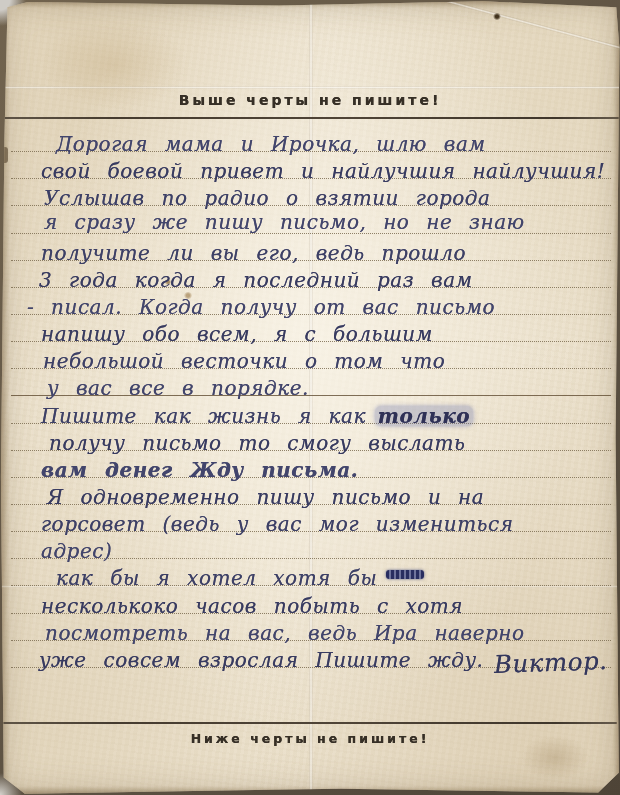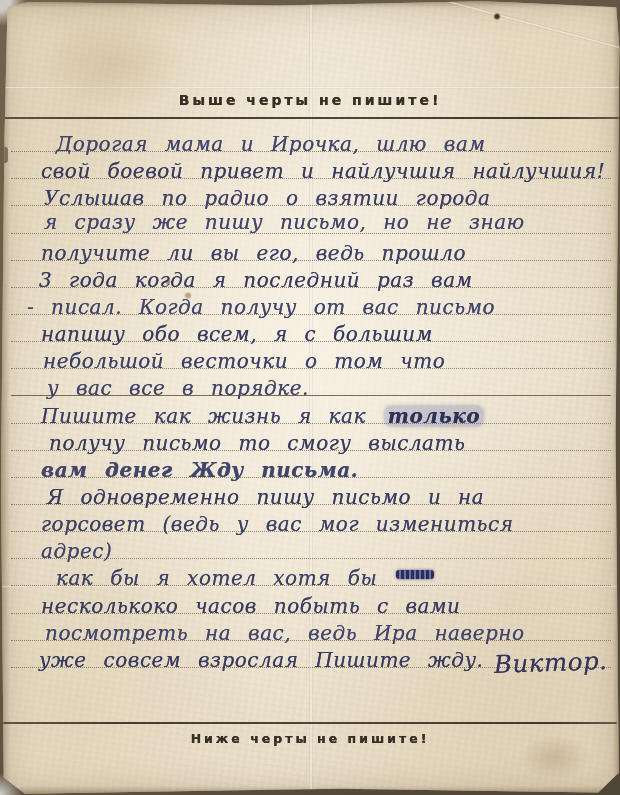--- a/index.html
+++ b/index.html
@@ -54,21 +54,21 @@
 
   #letter-lines{position:absolute;left:11px;right:9px;top:125px;color:#3d4066;
     font-family:"DejaVu Serif",serif;font-style:italic;font-size:20px;
     letter-spacing:.5px;word-spacing:10px;}
   .line{box-sizing:border-box;height:27.15px;display:flex;align-items:flex-end;
     border-bottom:1px dotted rgba(125,109,82,.85);white-space:nowrap;}
   .line:nth-child(10){border-bottom:1px solid rgba(96,76,50,.8);}
   .line:nth-child(2n) .seg{color:#383b60;}
   .line:nth-child(3n+1) .seg{color:#42456c;}
   .seg{line-height:1;transform:translateY(3px);text-shadow:0 0 .6px rgba(61,64,102,.85);}
-  .seg + .seg{margin-left:19px;}
+  .seg + .seg{margin-left:9px;}
   .smudge{font-weight:bold;color:#2f3156 !important;background:rgba(95,105,165,.28);border-radius:6px;padding:0 3px;box-shadow:0 0 4px rgba(95,105,165,.5);}
   .scribble{display:inline-block;width:38px;height:9px;margin-left:16px;transform:translateY(-6px);border-radius:3px;
     background:repeating-linear-gradient(90deg, rgba(30,36,90,.95) 0 3px, rgba(70,80,140,.75) 3px 5px);
     box-shadow:0 0 3px rgba(40,50,110,.7);}
   .sig{margin-left:auto !important;margin-right:4px;font-size:24.5px;transform:translateY(9px) rotate(-2deg);color:#34375c !important;}
 </style>
 </head>
 <body>
 
 <div class="photo">
@@ -142,21 +142,21 @@
           <span class="seg">горсовет (ведь у вас мог измениться</span>
         </div>
         <div class="line" style="padding-left: 30px;">
           <span class="seg">адрес)</span>
         </div>
         <div class="line" style="padding-left: 45px;">
           <span class="seg">как бы я хотел хотя бы</span>
           <span class="seg scribble"></span>
         </div>
         <div class="line" style="padding-left: 30px;">
-          <span class="seg">несколькоко часов побыть с вами</span>
+          <span class="seg">несколькоко часов побыть с хотя</span>
         </div>
         <div class="line" style="padding-left: 34px;">
           <span class="seg">посмотреть на вас, ведь Ира наверно</span>
         </div>
         <div class="line" style="padding-left: 28px;">
           <span class="seg">уже совсем взрослая Пишите жду.</span>
           <span class="seg sig">Виктор.</span>
         </div>
       </div>
 

